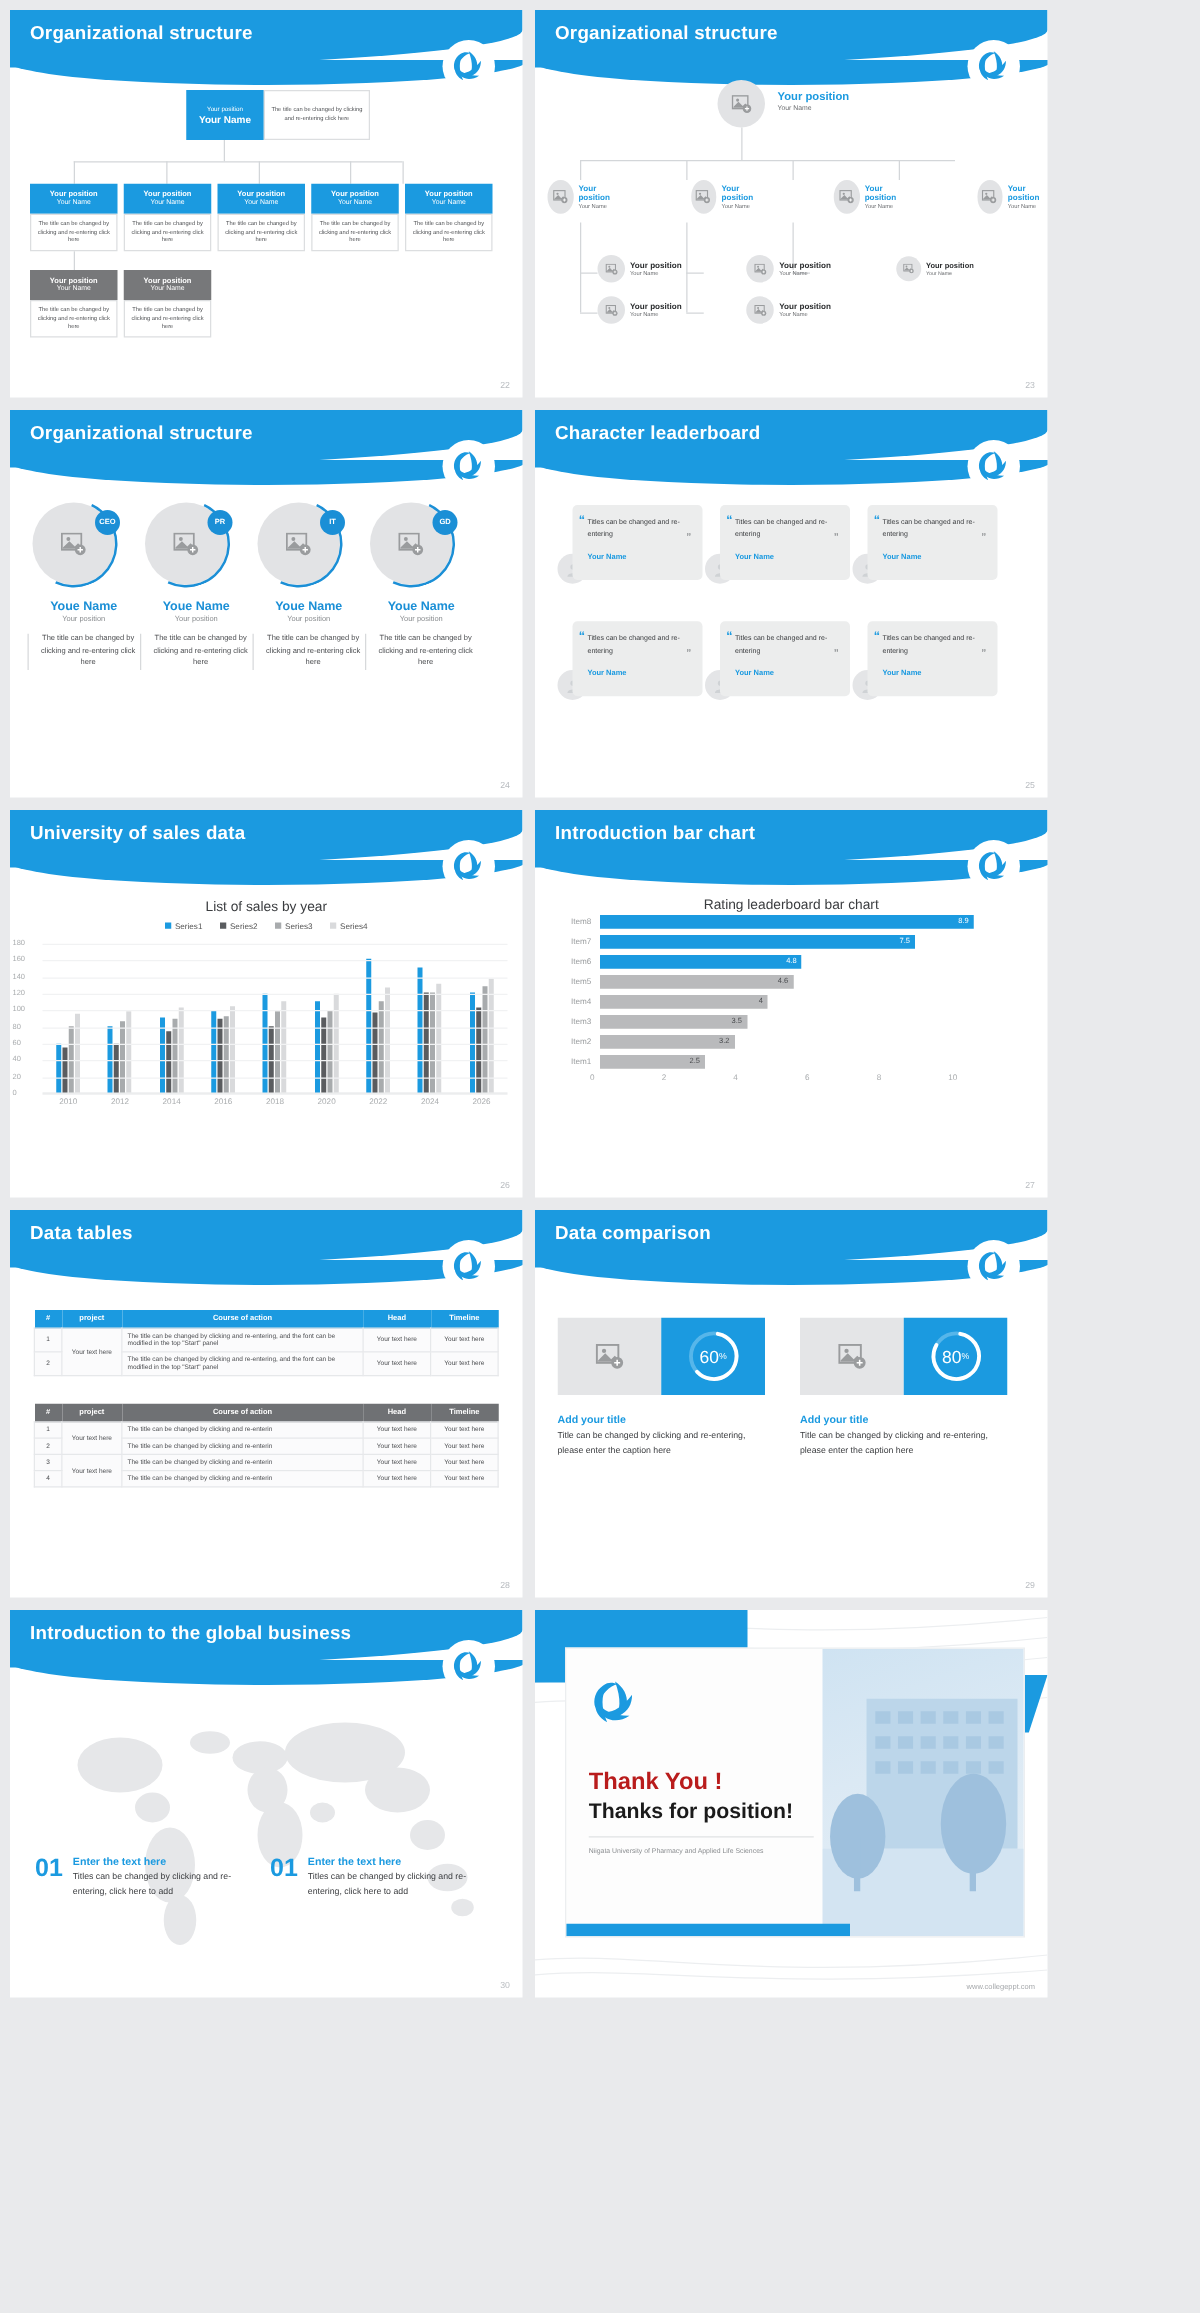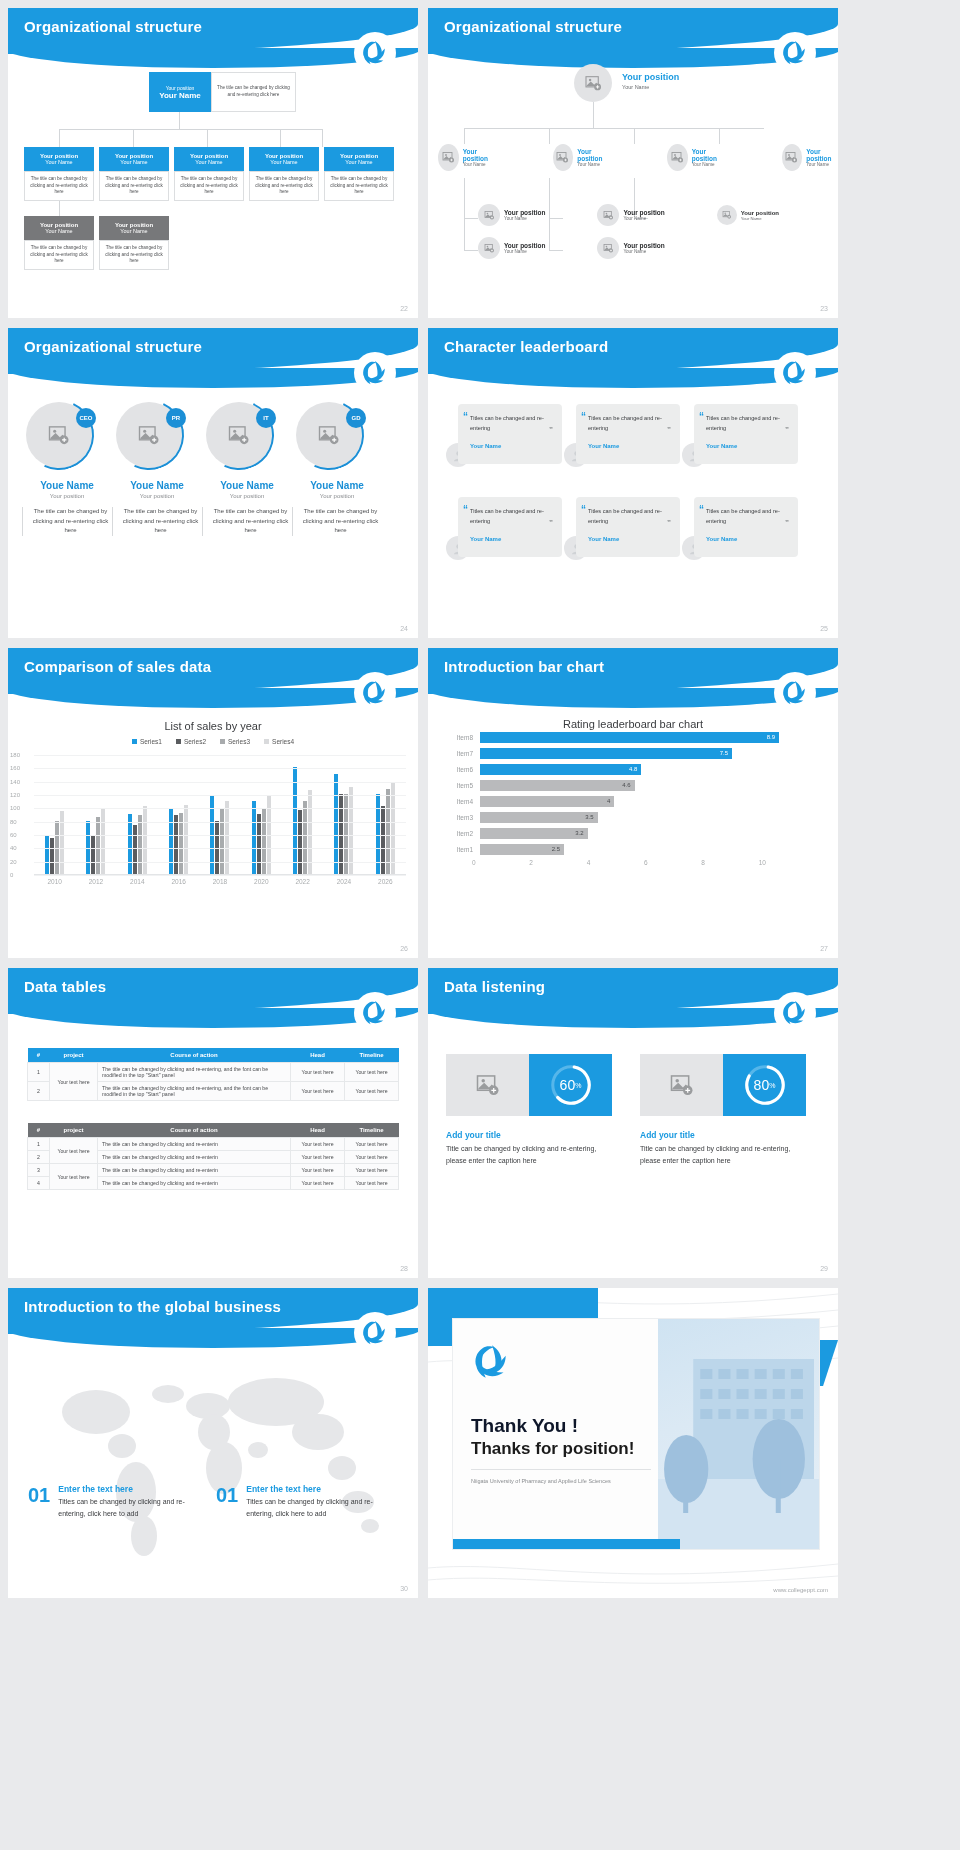--- a/index.html
+++ b/index.html
@@ -125,21 +125,21 @@
   
   .num-big { color: #1b9ae0; font-size: 20px; font-weight: bold; }
   .g-title { color: #1b9ae0; font-size: 8.5px; font-weight: bold; }
   .g-desc { color: #3a3c3f; font-size: 7px; line-height: 1.7; margin-top: 2px; }
   
   .ty-slide { background: #fff; position: relative; overflow: hidden; }
   .ty-inner { position: absolute; left: 24px; top: 30px; right: 18px; bottom: 48px;
      background: #fdfdfd; border: 1px solid #eceef0; overflow: hidden; }
   .ty-photo { position: absolute; right: 0; top: 0; bottom: 0; width: 44%;
      background: linear-gradient(160deg,#cfe3f2 0%, #dbe9f4 40%, #e7f0f7 100%); }
-  .ty-thanks1 { color: #0f172a; font-size: 19px; font-weight: bold; }
+  .ty-thanks1 { color: #b91c1c; font-size: 19px; font-weight: bold; }
   .ty-thanks2 { color: #1b1b1b; font-size: 17px; font-weight: bold; margin-top: 2px; }
   .ty-univ { color: #8a8d90; font-size: 5.5px; margin-top: 8px; }
   .footer-url { position: absolute; right: 10px; bottom: 5px; font-size: 6px; color: #a6a9ac; }
 </style>
 </head>
 <body>
 
 <div class="grid">
 
   <div class="slide">
@@ -594,21 +594,21 @@
       <span class="q-mark">“</span>
       <span class="q-mark2">”</span>
       <div class="q-text">Titles can be changed and re-entering</div>
       <div class="q-name">Your Name</div>
     </div>
     <div class="pageno">25</div>
   </div>
 
   <div class="slide">
     <div class="banner"></div>
-    <div class="banner-title">Comparison of sales data</div>
+    <div class="banner-title">University of sales data</div>
     <div class="logo-badge">
       <svg width="30" height="30" viewBox="0 0 40 40">
           <g fill="#1b9ae0">
         <path d="M20 4 C26 8 30 14 29 22 C28 27 24 30 20 31 C24 26 25 18 20 4Z"></path>
         <path d="M33 14 C33 21 30 27 23 30 C18 32 14 30 11 27 C18 28 25 24 33 14Z"></path>
         <path d="M31 30 C25 34 18 35 12 31 C8 28 7 24 7 20 C10 26 18 30 31 30Z"></path>
         <path d="M14 35 C8 32 4 26 5 19 C6 14 9 11 13 9 C10 15 9 23 14 35Z"></path>
         <path d="M5 24 C3 18 5 11 11 7 C15 4 19 5 22 6 C16 7 10 13 5 24Z"></path>
       </g>
         </svg>
@@ -871,21 +871,21 @@
           <td class="tc">Your text here</td>
           <td class="tc">Your text here</td>
         </tr>
       </tbody>
     </table>
     <div class="pageno">28</div>
   </div>
 
   <div class="slide">
     <div class="banner"></div>
-    <div class="banner-title">Data listening</div>
+    <div class="banner-title">Data comparison</div>
     <div class="logo-badge">
       <svg width="30" height="30" viewBox="0 0 40 40">
           <g fill="#1b9ae0">
         <path d="M20 4 C26 8 30 14 29 22 C28 27 24 30 20 31 C24 26 25 18 20 4Z"></path>
         <path d="M33 14 C33 21 30 27 23 30 C18 32 14 30 11 27 C18 28 25 24 33 14Z"></path>
         <path d="M31 30 C25 34 18 35 12 31 C8 28 7 24 7 20 C10 26 18 30 31 30Z"></path>
         <path d="M14 35 C8 32 4 26 5 19 C6 14 9 11 13 9 C10 15 9 23 14 35Z"></path>
         <path d="M5 24 C3 18 5 11 11 7 C15 4 19 5 22 6 C16 7 10 13 5 24Z"></path>
       </g>
         </svg>

